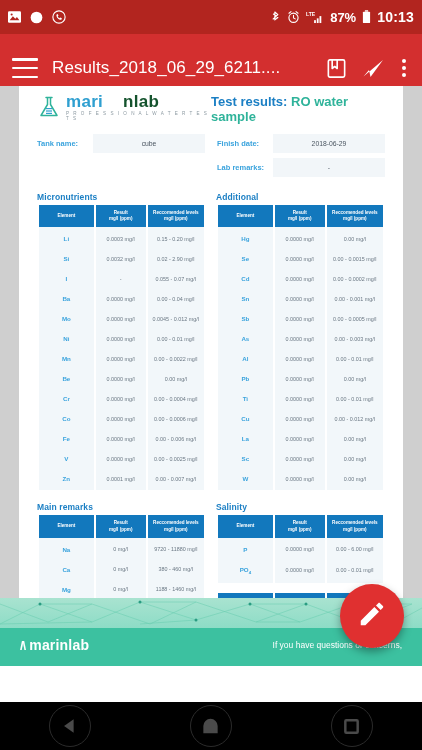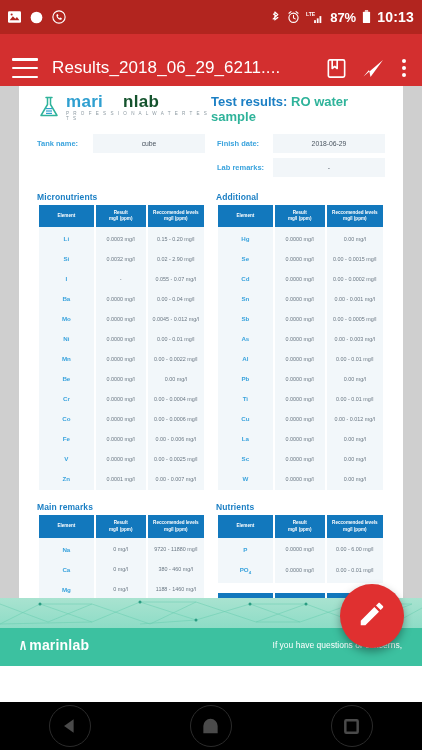--- a/index.html
+++ b/index.html
@@ -465,21 +465,21 @@
                 <tr>
                   <td class="el">Sr</td>
                   <td>0.0020 mg/l</td>
                   <td>7.20 - 8.80 mg/l</td>
                 </tr>
               </tbody>
           </table>
         </div>
 
         <div class="col">
-          <div class="sec-title">Nutrients</div>
+          <div class="sec-title">Salinity</div>
           <table class="t">
             <colgroup>
                 <col class="c1">
                 <col class="c2">
                 <col class="c3">
               </colgroup>
             <thead>
                 <tr>
               <th>Element</th>
               <th><span>Result</span><br><span>mg/l (ppm)</span></th>

